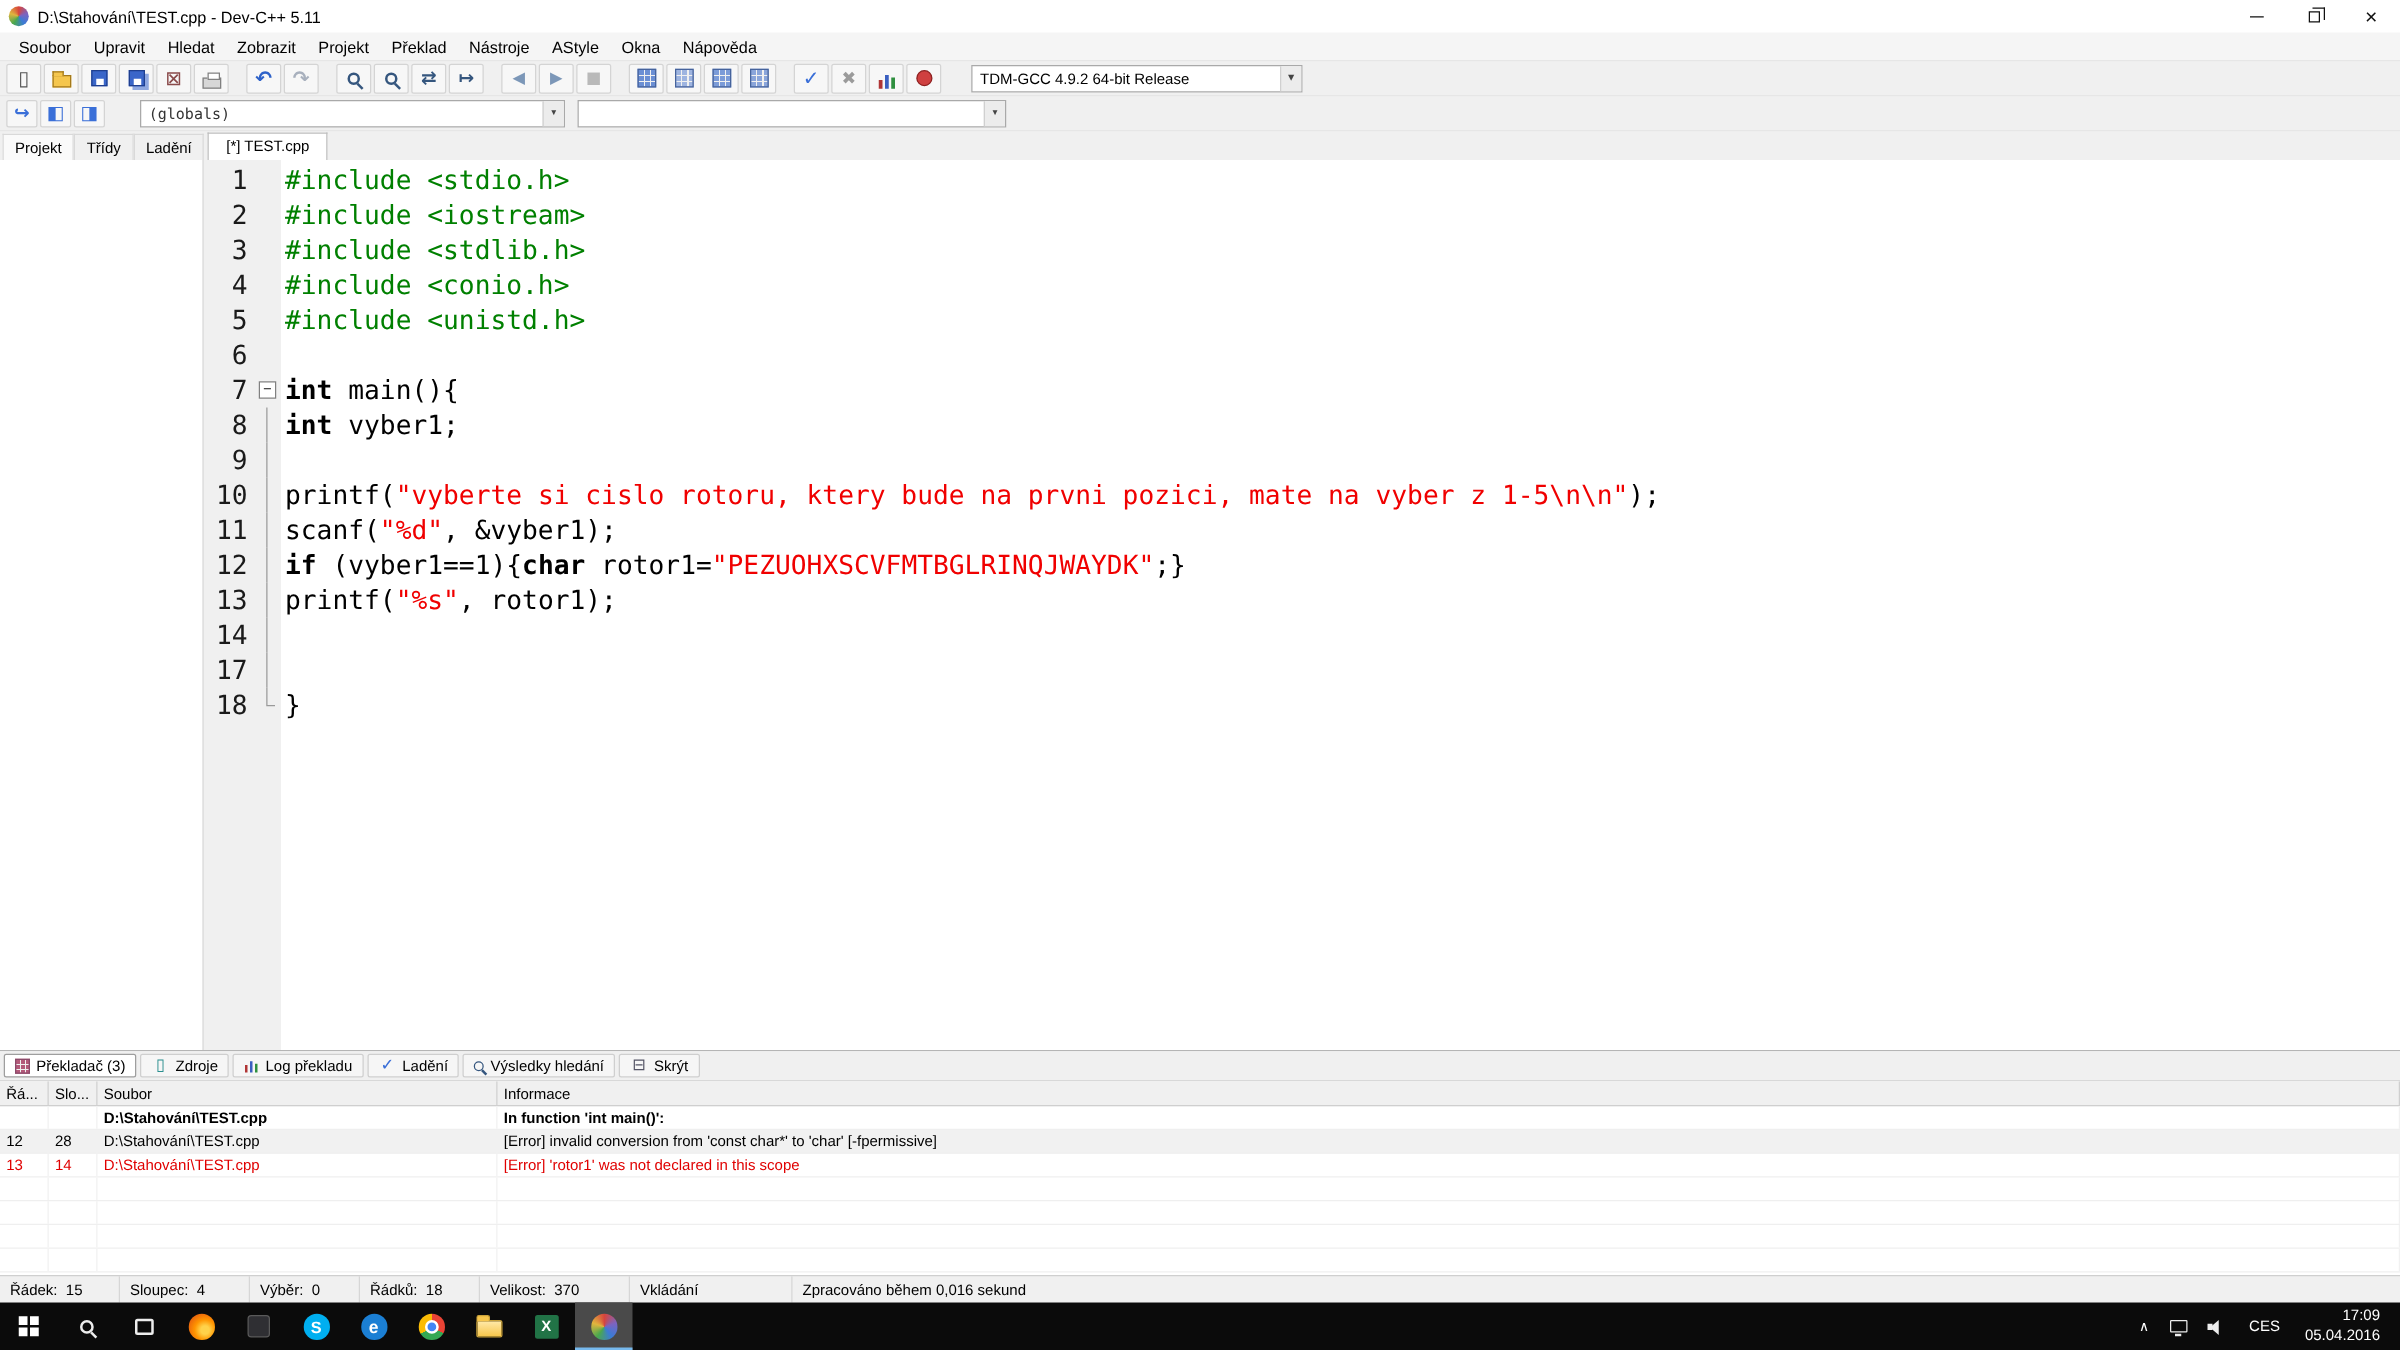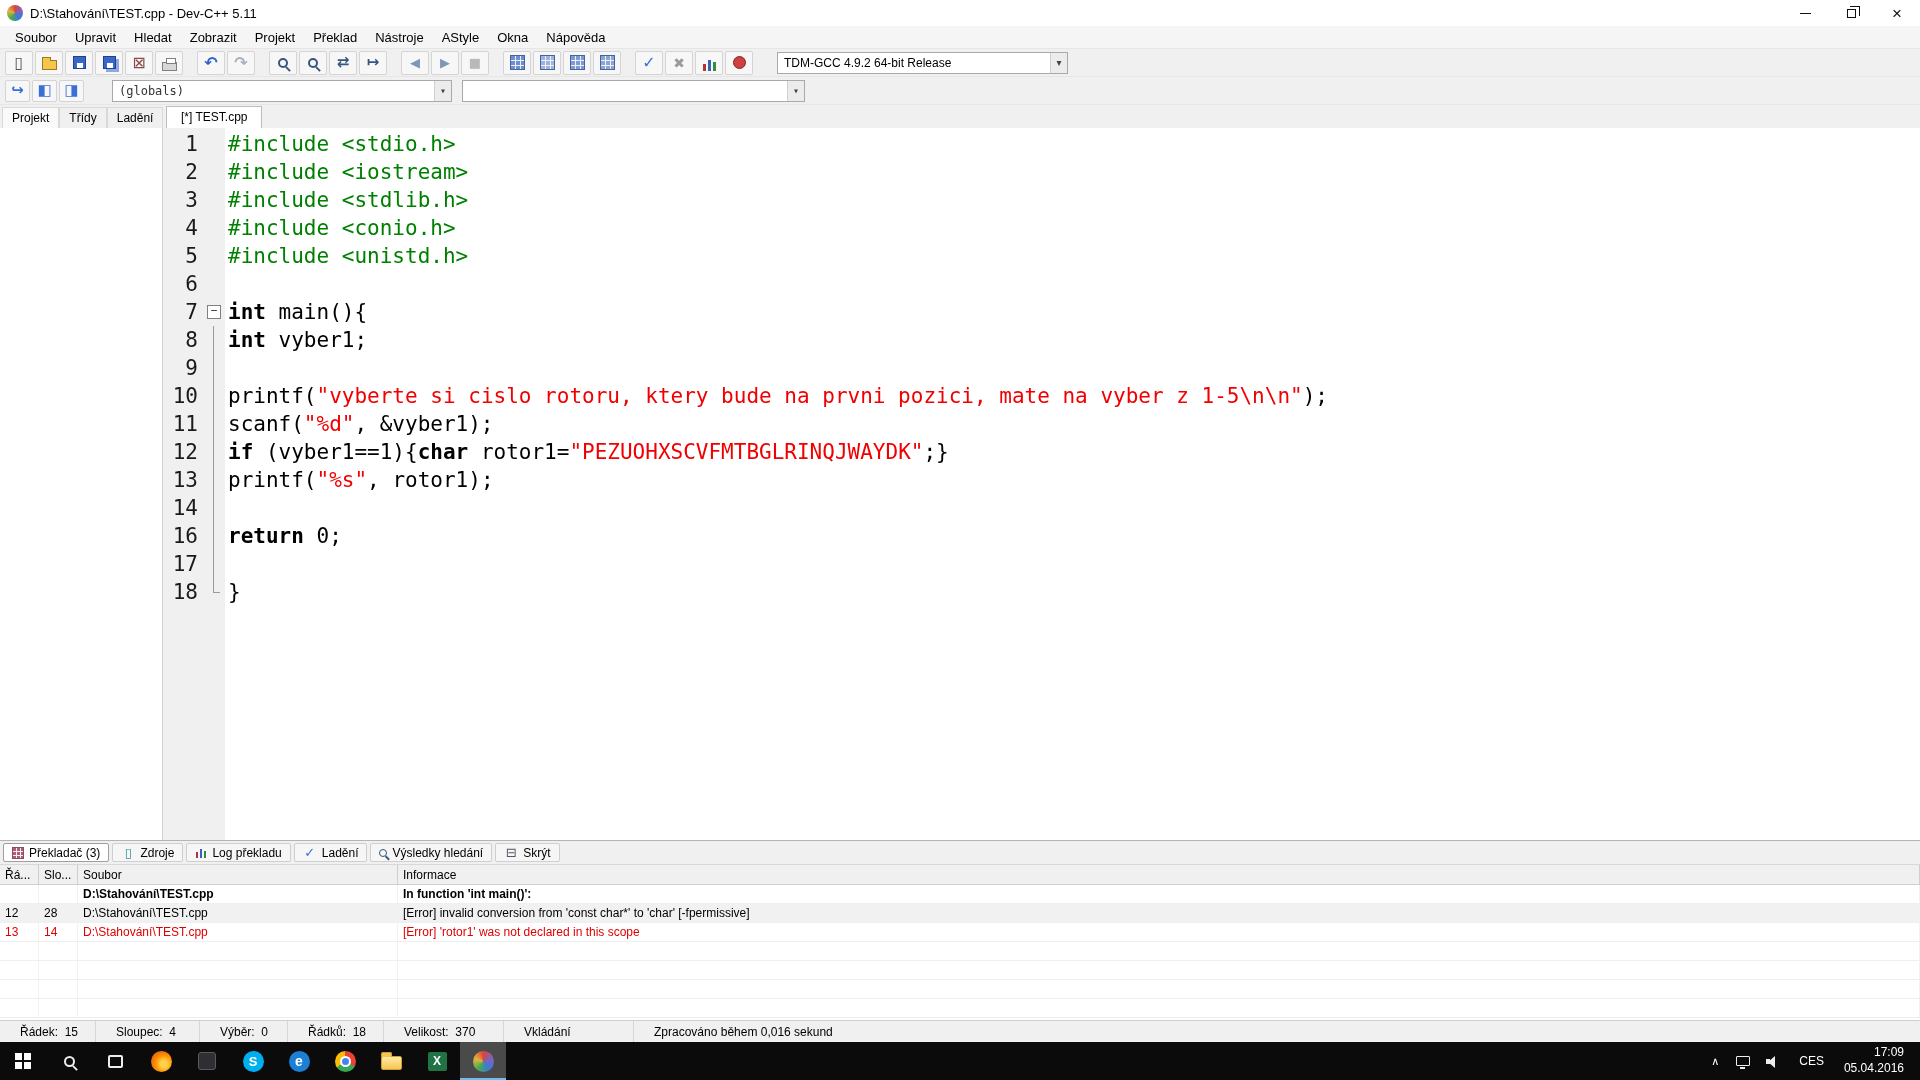--- a/index.html
+++ b/index.html
@@ -64,21 +64,21 @@
     background-size:3px 7px,3px 11px,3px 9px;background-position:1px bottom,6px bottom,11px bottom}
   [data-name="delete-profiling-icon"]{width:13px;height:13px;border-radius:50%;background:#cf4040;border:1px solid #8d2020}
   [data-name="insert-icon"]::before{content:"↪";color:#3a6fd8;font-weight:bold}
   [data-name="toggle-bookmarks-icon"]::before{content:"◧";color:#3a6fd8}
   [data-name="goto-bookmarks-icon"]::before{content:"◨";color:#3a6fd8}
 
   
   .combo{display:flex;align-items:center;height:22px;background:#fff;border:1px solid #a9a9a9;font-size:12px;padding-left:6px;margin-left:10px}
   .combo-text{flex:1;white-space:nowrap;overflow:hidden}
   .combo-arrow{width:17px;text-align:center;color:#444;font-size:10px;align-self:stretch;display:flex;align-items:center;justify-content:center;background:#ececec;border-left:1px solid #d0d0d0}
-  .compiler{width:291px}
+  .compiler{width:265px}
   .globals{width:340;width:340px;margin-left:14px;font-family:"DejaVu Sans Mono","Liberation Mono",monospace;color:#333}
   .members{width:343px;font-family:"DejaVu Sans Mono","Liberation Mono",monospace;color:#333}
 
   
   .tabsrow{height:24px;background:#f0f0f0;display:flex;align-items:flex-end;flex:0 0 auto;border-top:1px solid #e6e6e6}
   .left-tabs{display:flex;height:100%;width:163px;align-items:flex-end;padding-left:2px}
   .ltab{padding:3px 9px;font-size:12px;background:#f0f0f0;border:1px solid #d9d9d9;border-bottom:none;white-space:nowrap}
   .ltab.active{background:#fafafa}
   .editor-tabs{display:flex;align-items:flex-end;height:100%}
   .etab{margin-left:3px;padding:3px 14px 4px 14px;font-size:12px;background:#fff;border:1px solid #bdbdbd;border-bottom:none;white-space:nowrap}
@@ -129,21 +129,21 @@
   .c-file{width:320px;flex:0 0 auto}
   .c-info{flex:1}
   .irow{display:flex;height:19px;flex:0 0 auto;font-size:12px;border-bottom:1px solid #efefef}
   .ic{padding:0 5px;border-right:1px solid #f1f1f1;display:flex;align-items:center;white-space:nowrap;overflow:hidden;height:100%}
   .irow.context .c-file,.irow.context .c-info{font-weight:bold}
   .irow.selected{background:#f1f1f1}
   .irow.error{color:#e00000}
 
   
   .statusbar{height:22px;flex:0 0 auto;background:#f0f0f0;border-top:1px solid #cfcfcf;display:flex;align-items:stretch;font-size:12px}
-  .sseg{display:flex;align-items:center;padding:0 20px;border-right:1px solid #d6d6d6;white-space:pre}
+  .sseg{display:flex;align-items:center;padding:0 8px;border-right:1px solid #d6d6d6;white-space:pre}
   .sg0{width:96px}.sg1{width:104px}.sg2{width:88px}.sg3{width:96px}.sg4{width:120px}.sg5{width:130px}
   .sg6{flex:1;border-right:none}
 
   
   .taskbar{height:38px;flex:0 0 auto;background:#0b0b0b;display:flex;align-items:stretch;color:#fff}
   .tb-item{width:46px;display:flex;align-items:center;justify-content:center;flex:0 0 auto}
   .tb-item.active{background:#4a4a4a;box-shadow:inset 0 -2px 0 #76b9ed}
   .tb-items{display:flex;align-items:stretch}
   .win-logo{width:16px;height:16px;background-repeat:no-repeat;
     background-image:linear-gradient(#fff,#fff),linear-gradient(#fff,#fff),linear-gradient(#fff,#fff),linear-gradient(#fff,#fff);
@@ -404,25 +404,20 @@
         <div class="code-row" data-name="code-line-13">
           <span class="g-num" data-name="line-number">13</span>
           <span class="g-fold mid" data-name="fold-gutter"></span>
           <span class="code" data-name="code-text"><span class="seg p" data-name="code-segment">printf(</span><span class="seg s" data-name="code-segment">"%s"</span><span class="seg p" data-name="code-segment">, rotor1);</span></span>
         </div>
         <div class="code-row" data-name="code-line-14">
           <span class="g-num" data-name="line-number">14</span>
           <span class="g-fold mid" data-name="fold-gutter"></span>
           <span class="code" data-name="code-text"></span>
         </div>
-        <div class="code-row" data-name="code-line-16">
-          <span class="g-num" data-name="line-number">16</span>
-          <span class="g-fold mid" data-name="fold-gutter"></span>
-          <span class="code" data-name="code-text"><span class="seg k" data-name="code-segment">return</span><span class="seg p" data-name="code-segment"> 0;</span></span>
-        </div>
         <div class="code-row" data-name="code-line-17">
           <span class="g-num" data-name="line-number">17</span>
           <span class="g-fold mid" data-name="fold-gutter"></span>
           <span class="code" data-name="code-text"></span>
         </div>
         <div class="code-row" data-name="code-line-18">
           <span class="g-num" data-name="line-number">18</span>
           <span class="g-fold end" data-name="fold-gutter"></span>
           <span class="code" data-name="code-text"><span class="seg p" data-name="code-segment">}</span></span>
         </div>

